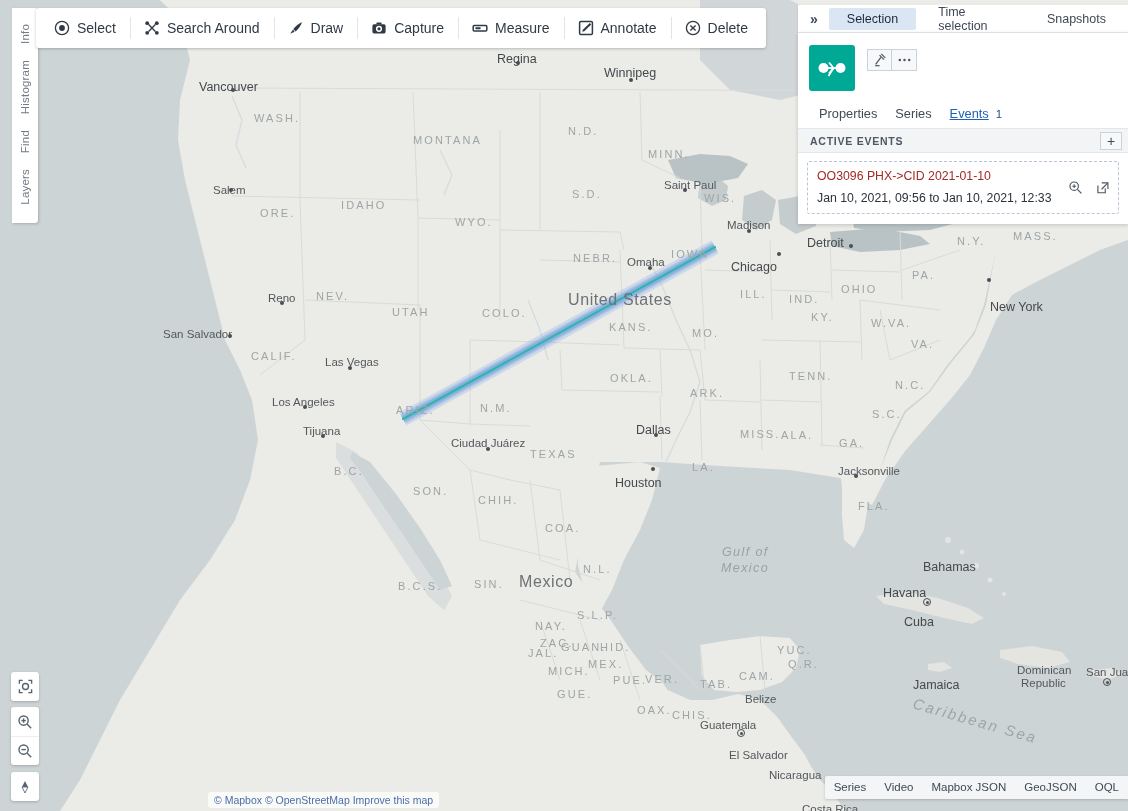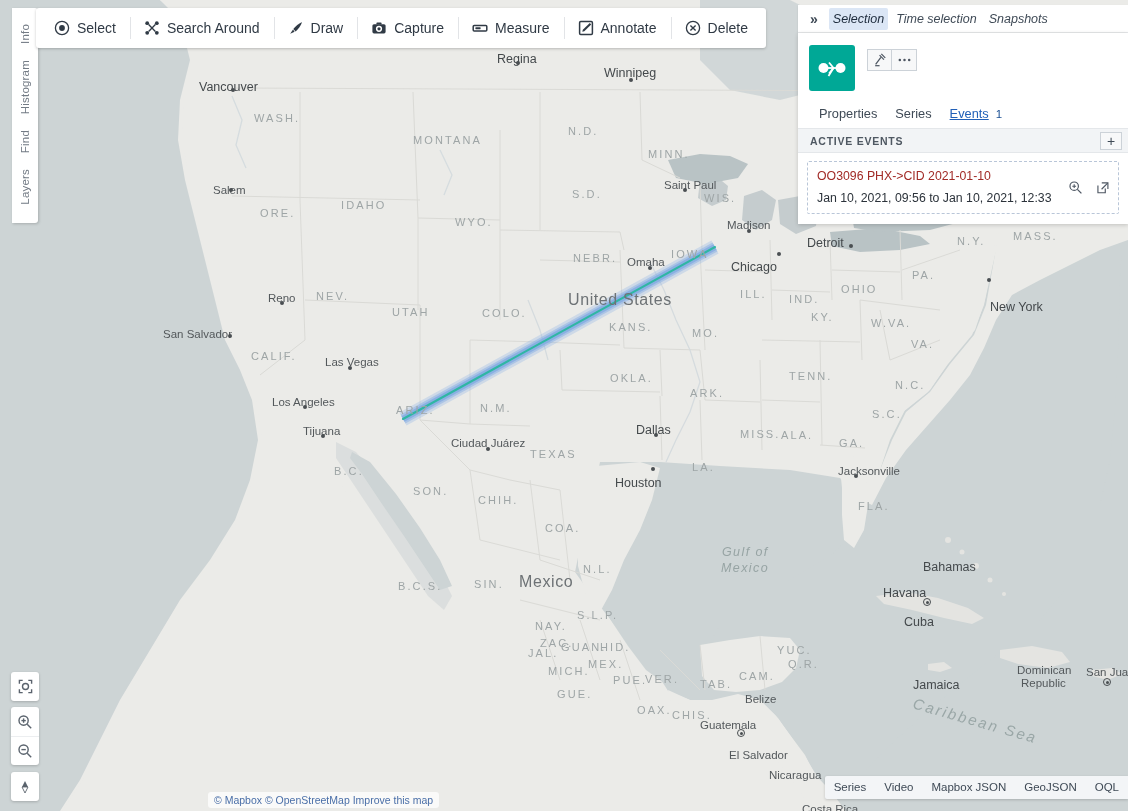--- a/index.html
+++ b/index.html
@@ -137,22 +137,22 @@
     padding-left: 8px;
     box-shadow: 0 1px 2px rgba(0,0,0,.10);
     border-bottom: 1px solid #e6e8ea;
   }
   #chev {
     color: #3f4a56; font-size: 14px; font-weight: 700;
     padding: 0 12px 0 4px; cursor: pointer; letter-spacing: -1px;
   }
   .ptab {
     font-size: 12.5px; color: #3f4a56;
-    padding: 4px 4px; margin-right: 4px;
-    cursor: pointer; border-radius: 2px; font-style: italic;
+    padding: 4px 18px; margin-right: 4px;
+    cursor: pointer; border-radius: 2px;
   }
   .ptab.active { background: #dbe6f5; color: #1d2b3c; font-weight: 400; }
 
   #panel-body {
     background: #fff;
     box-shadow: 0 1px 4px rgba(0,0,0,.18);
   }
   #entity-row {
     display: flex; align-items: flex-start;
     padding: 12px 13px 10px 11px;

